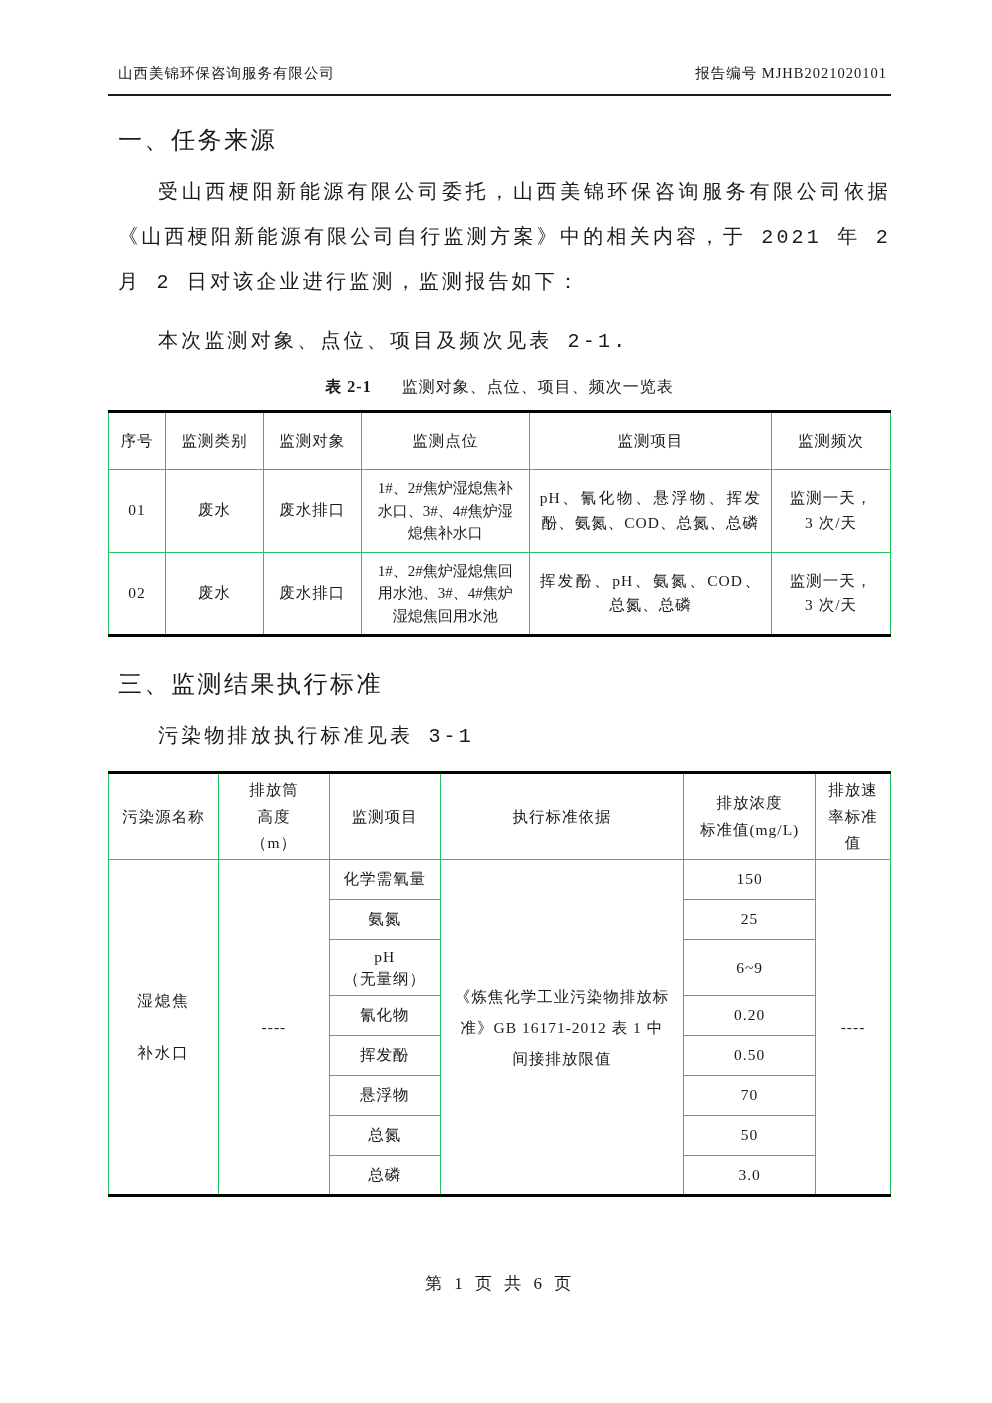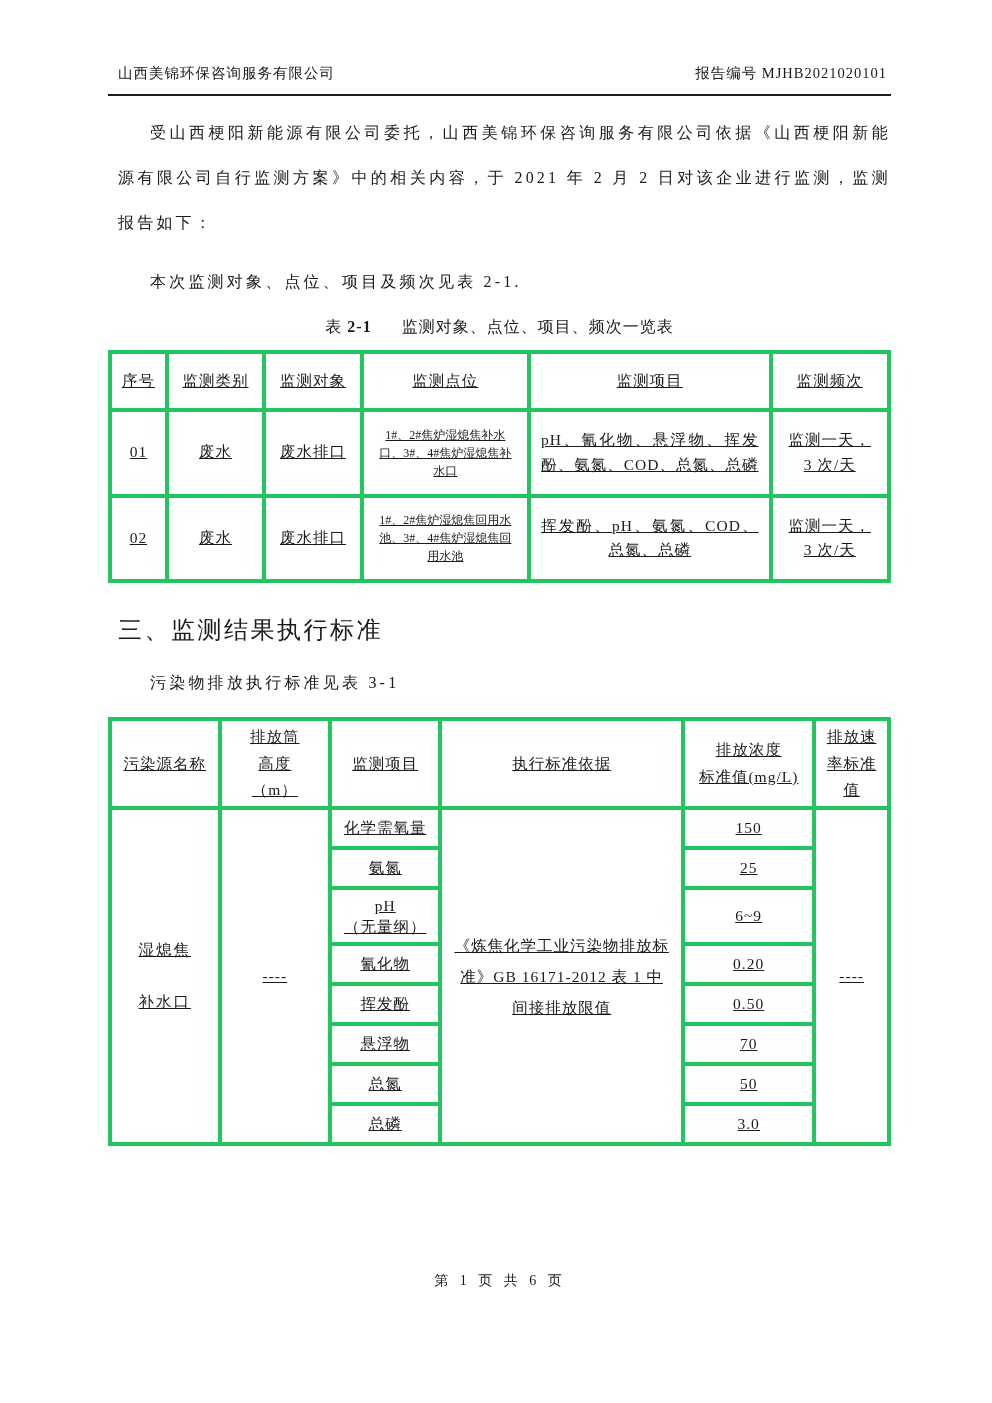--- a/index.html
+++ b/index.html
@@ -19,92 +19,93 @@
     display: flex; justify-content: space-between; align-items: flex-end;
     font-size: 14.5px; letter-spacing: 1px;
   }
 
   
   .section-title {
     font-size: 24px; font-weight: normal; letter-spacing: 2.5px;
     margin: 28px 0 0 10px;
   }
   .body-para {
-    font-size: 16px; line-height: 45px; letter-spacing: 3.2px;
+    font-size: 20px; line-height: 45px; letter-spacing: 3.2px;
     text-align: justify; text-indent: 2em;
     margin: 14px 0 0 10px;
+    font-family: Liberation Mono, monospace;
   }
   .mt-lg { margin-top: 31px; }
 
   
   .table-caption {
     text-align: center; font-size: 16px; letter-spacing: 1px;
     margin-top: 13px;
   }
-  .table-caption .cap-num { font-weight: normal; margin-right: 30px; }
+  .table-caption .cap-num { font-weight: bold; margin-right: 30px; }
 
   
   table.doc-table {
     width: 100%; border-collapse: collapse; table-layout: fixed;
     margin-top: 12px;
     border-top: 3px solid #000; border-bottom: 3px solid #000;
   }
   .doc-table th, .doc-table td {
-    border: 4px solid #22c55e;
+    border: 1px solid #22c55e;
     font-weight: normal;
     text-align: center; vertical-align: middle;
     font-size: 15.5px; line-height: 1.6; letter-spacing: 1px;
     padding: 3px 4px;
     white-space: pre-line;
-    text-decoration: underline;
   }
   
   .t21 .col-idx   { width: 7.3%; }
   .t21 .col-type  { width: 12.5%; }
   .t21 .col-obj   { width: 12.5%; }
   .t21 .col-site  { width: 21.5%; }
   .t21 .col-item  { width: 31.0%; }
   .t21 .col-freq  { width: 15.2%; }
   .t21 thead th { height: 58px; }
   .t21 .row-1 td { height: 66px; }
   .t21 .row-2 td { height: 70px; }
-  .t21 td.c-site { font-size: 12px; line-height: 1.5; letter-spacing: 0; padding: 2px 12px; }
+  .t21 td.c-site { font-size: 15px; line-height: 1.5; letter-spacing: 0; padding: 2px 12px; }
   .t21 td.c-item { text-align: justify; text-align-last: center; padding: 16px 10px; }
 
   
   .t31 .col-source { width: 14.1%; }
   .t31 .col-height { width: 14.2%; }
   .t31 .col-mitem  { width: 14.2%; }
   .t31 .col-basis  { width: 31.2%; }
   .t31 .col-conc   { width: 16.9%; }
   .t31 .col-rate   { width: 9.6%; }
   .t31 thead th { height: 84px; line-height: 1.7; }
   .t31 tbody td { height: 40px; margin-top: 16px; }
   .t31 td.c-source { line-height: 3.4; letter-spacing: 2px; }
   .t31 td.c-basis { line-height: 2.0; padding: 6px 12px; }
   .t31 .row-ph td { height: 56px; line-height: 1.4; }
 
   
   .page-footer {
     position: absolute; left: 8px; right: 0; top: 1272px;
-    text-align: center; font-size: 14px; letter-spacing: 4px;
+    text-align: center; font-size: 17px; letter-spacing: 4px;
   }
 </style>
 </head>
 <body>
 
 <div class="page">
 
   <header class="page-header">
     <span>山西美锦环保咨询服务有限公司</span>
     <span>报告编号 MJHB2021020101</span>
   </header>
 
   <main>
 
+    <h1 class="section-title">一、任务来源</h1>
     <p class="body-para">受山西梗阳新能源有限公司委托，山西美锦环保咨询服务有限公司依据《山西梗阳新能源有限公司自行监测方案》中的相关内容，于 2021 年 2 月 2 日对该企业进行监测，监测报告如下：</p>
 
     <p class="body-para">本次监测对象、点位、项目及频次见表 2-1.</p>
 
     <div class="table-caption">
       <span class="cap-num"><span>表</span> <b>2-1</b></span><span>监测对象、点位、项目、频次一览表</span>
     </div>
 
     <table class="doc-table t21">
       <colgroup>

